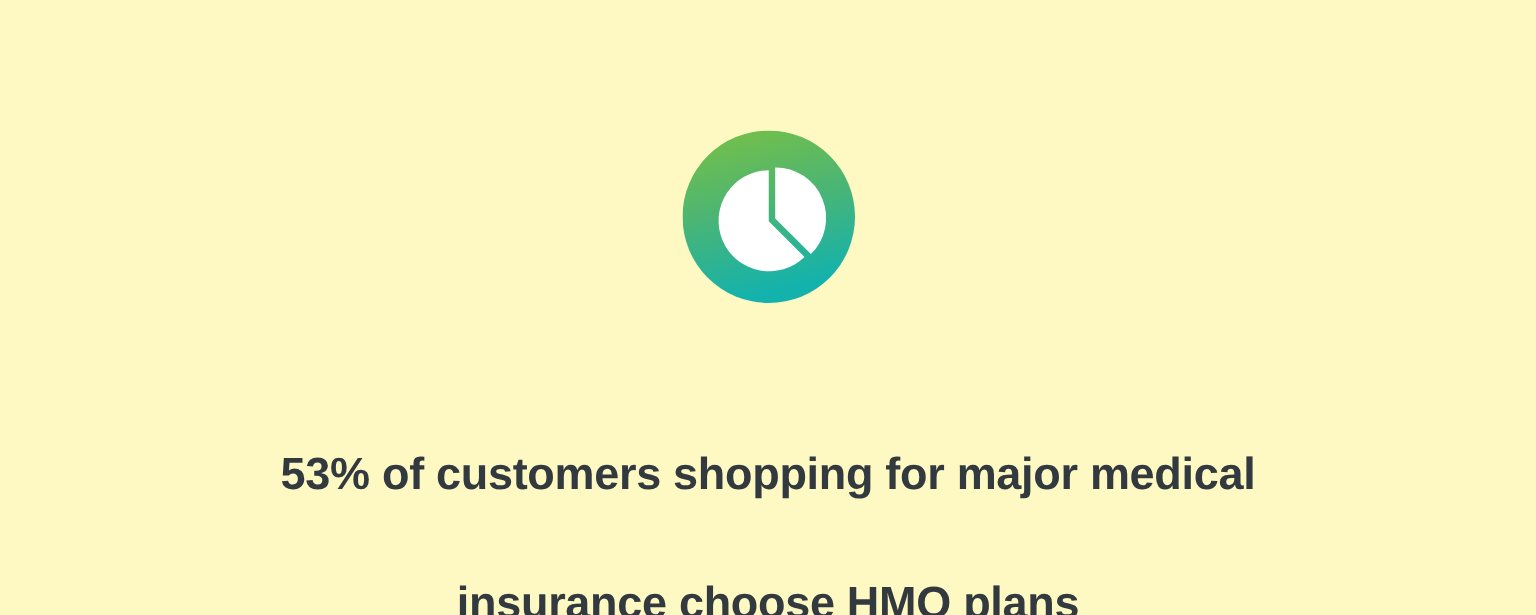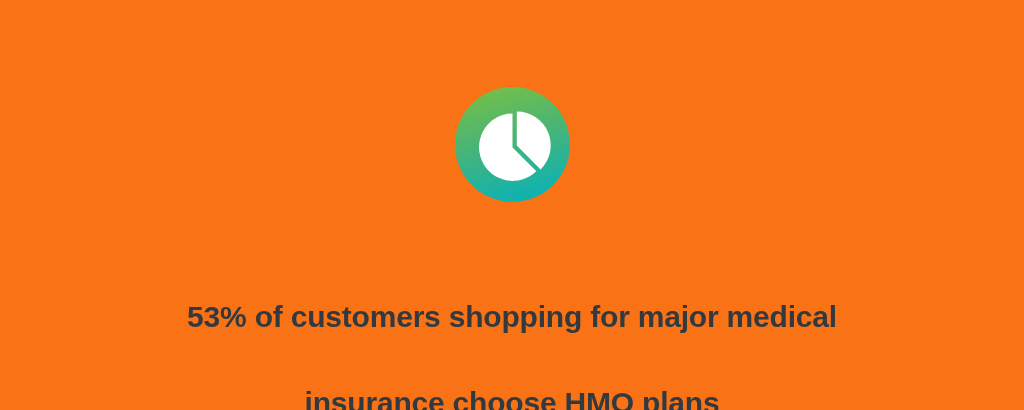--- a/index.html
+++ b/index.html
@@ -13,21 +13,21 @@
     height: 410px;
     overflow: hidden;
     font-family: "Liberation Sans", sans-serif;
     background: #e4ede5;
   }
 
   #stat-card {
     position: relative;
     width: 1024px;
     height: 410px;
-    background: #f97316;
+    background: #fef9c3;
     display: flex;
     flex-direction: column;
     align-items: center;
     box-sizing: border-box;
   }
 
   
   #icon-badge {
     position: absolute;
     left: 455px;

